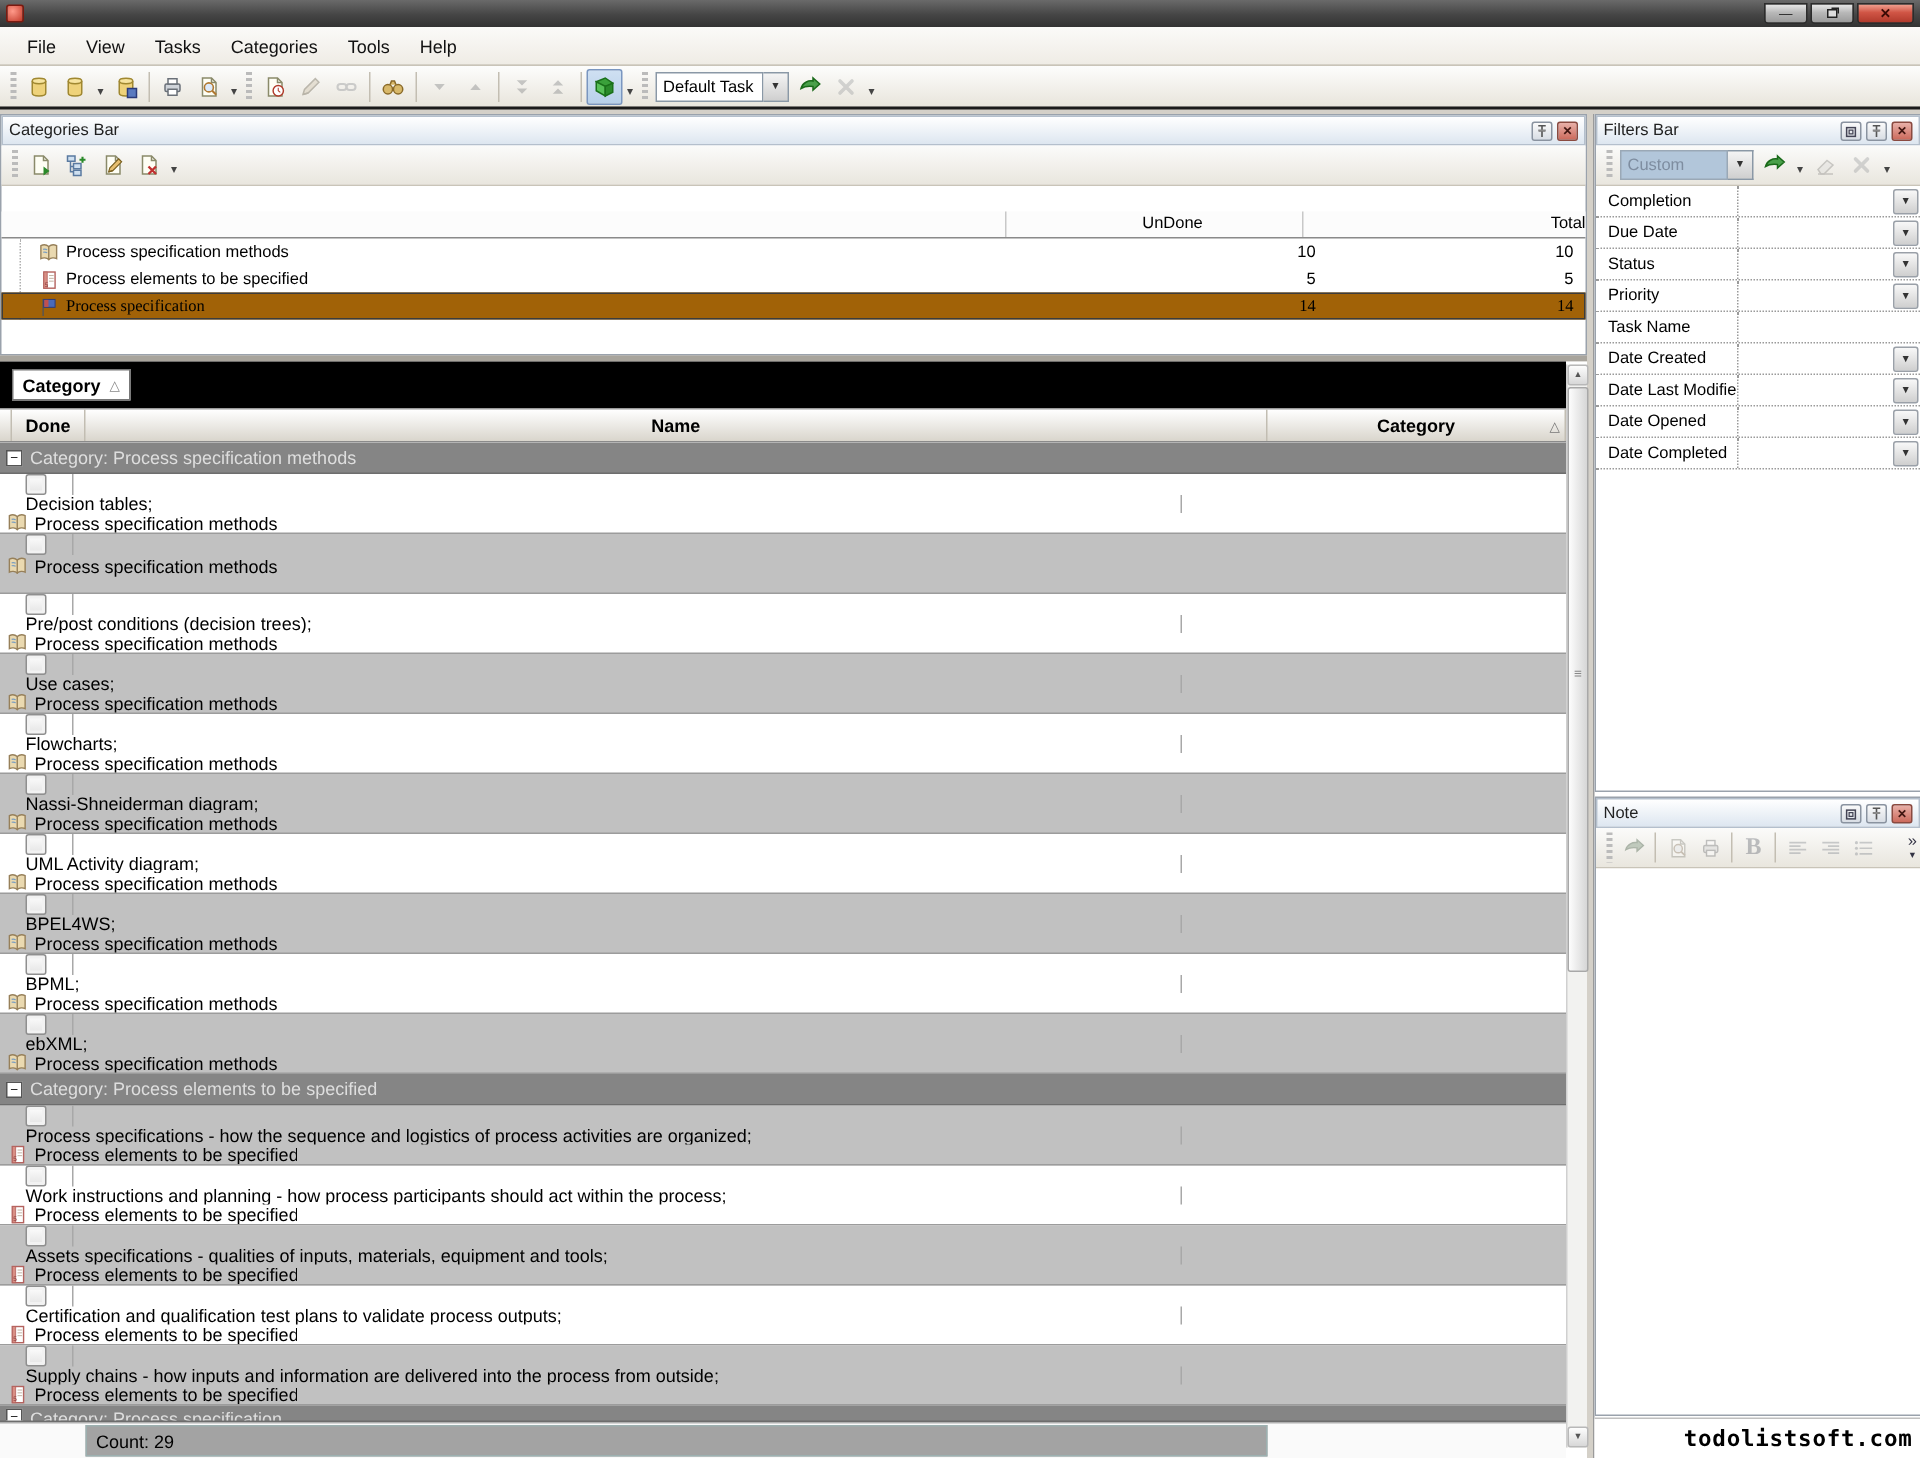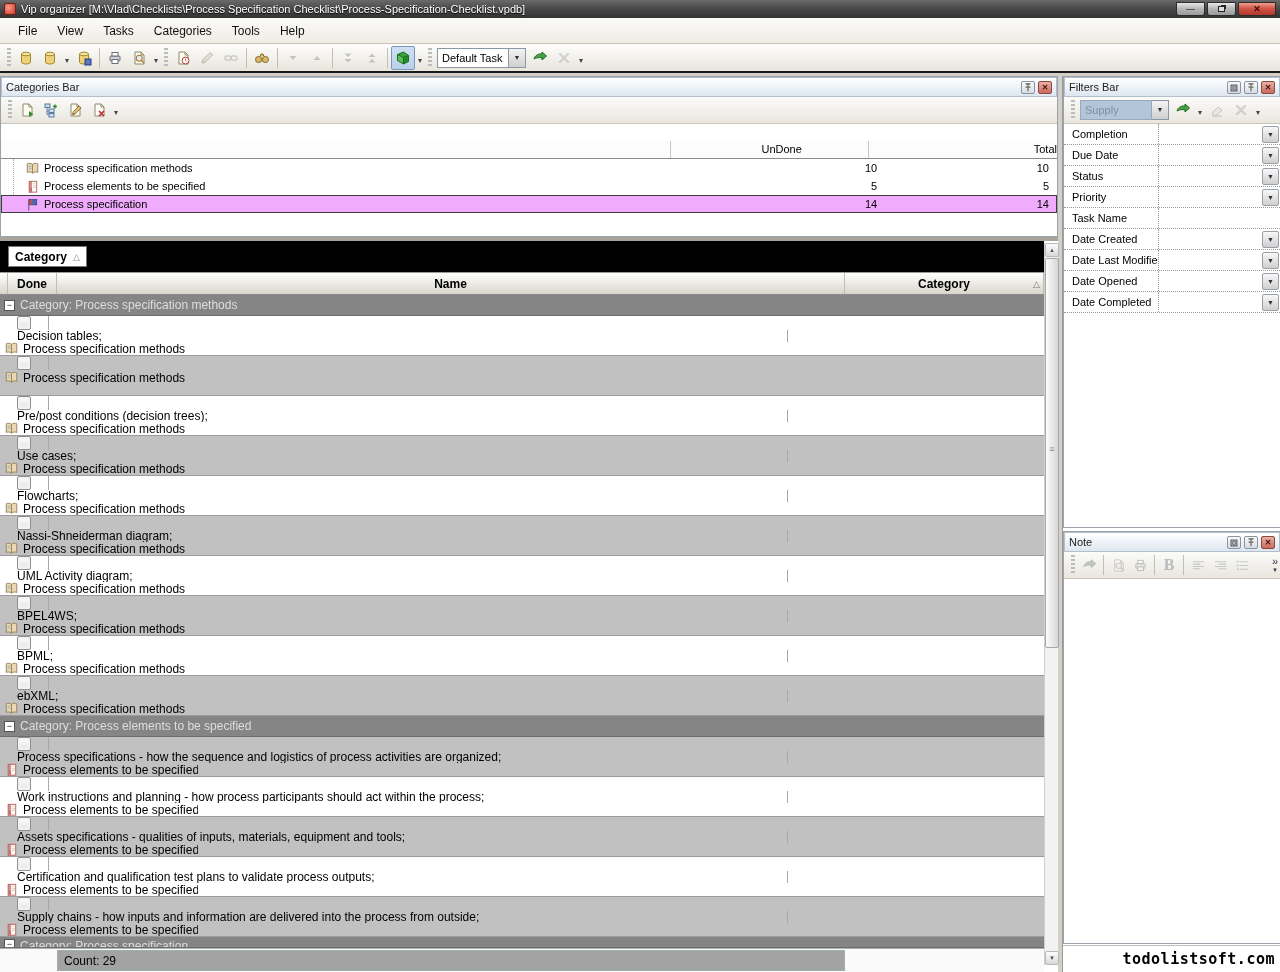--- a/index.html
+++ b/index.html
@@ -60,21 +60,21 @@
   .cat-panel { position:absolute; left:0; top:76px; width:1058px; height:161px; background:#fff;
     border:1px solid #9aa2ac; }
   .cat-grid-hd { height:18px; display:flex; font-size:11px; background:#fcfcfc; border-bottom:1px solid #8a8a8a; margin-top:17px;gap:24px;}
   .cat-grid-hd .c1 { width:703px; border-right:1px solid #c8c8c8; }
   .cat-grid-hd .c2 { width:182px; text-align:center; border-right:1px solid #c8c8c8; padding-top:2px;}
   .cat-grid-hd .c3 { width:172px; text-align:right; padding-top:2px;}
   .tree-row { height:18px; display:flex; align-items:center; font-size:11px; position:relative; }
   .tree-row .nm { width:703px; display:flex; align-items:center; gap:4px; padding-left:24px; white-space:nowrap; }
   .tree-row .v2 { width:182px; text-align:right; padding-right:8px; }
   .tree-row .v3 { width:172px; text-align:right; padding-right:8px; }
-  .tree-row.sel { background:#f0abfc; outline:1px solid #3c3c3c; outline-offset:-1px; }
+  .tree-row.sel { background:#a16207; outline:1px solid #3c3c3c; outline-offset:-1px;font-family:Liberation Serif, serif; }
   .tree-guide { position:absolute; left:12px; top:0; bottom:0; border-left:1px dotted #b0b0b0; }
   .ci { width:15px; height:15px; flex:0 0 15px; }
 
   .hsplit { position:absolute; left:0; top:237px; width:1058px; height:4px; background:#a8a49c; }
 
   
   .grid-panel { position:absolute; left:0; top:241px; width:1058px; height:731px; background:#fff; }
   .groupband { position:absolute; left:0; top:0; width:1044px; height:31px; background:#000; }
   .groupbtn { position:absolute; left:8px; top:5px; height:21px; background:#fff; border:1px solid #777;
     font-size:12px; font-weight:bold; padding:2px 6px; display:flex; gap:6px; align-items:center; }
@@ -239,21 +239,20 @@
       <rect x="2.5" y="2.5" width="7" height="7" fill="none" stroke="#445" stroke-width="1.2"></rect>
       <rect x="4.5" y="4.5" width="3" height="3" fill="none" stroke="#445"></rect>
     </symbol>
   </defs>
 </svg>
 
 <div class="window">
 
   <div class="titlebar">
     <span class="app-ico"></span>
-    <span class="title-text">Vip organizer [M:\Vlad\Checklists\Process Specification Checklist\Process-Specification-Checklist.vpdb]</span>
     <span class="winbtns">
       <span class="wbtn">—</span>
       <span class="wbtn"><span class="rsq"></span></span>
       <span class="wbtn close">✕</span>
     </span>
   </div>
 
   <div class="menubar">
     <span class="menu-item">File</span>
     <span class="menu-item">View</span>
@@ -704,21 +703,21 @@
               <svg class="pin-svg" width="10" height="10">
                 <use href="#i-pin"></use>
               </svg>
             </span>
           <span class="hbtn close">✕</span>
         </span>
       </div>
       <div class="ptoolbar">
         <span class="tb-grip"></span>
         <span class="combo dis">
-          <span class="cval">Supply</span>
+          <span class="cval">Custom</span>
           <span class="cbtn">▼</span>
         </span>
         <span class="tbtn">
             <svg width="16" height="16">
               <use href="#i-garrow"></use>
             </svg>
           </span>
         <span class="tb-caret">▾</span>
         <span class="tbtn dis">
             <svg width="16" height="16">

